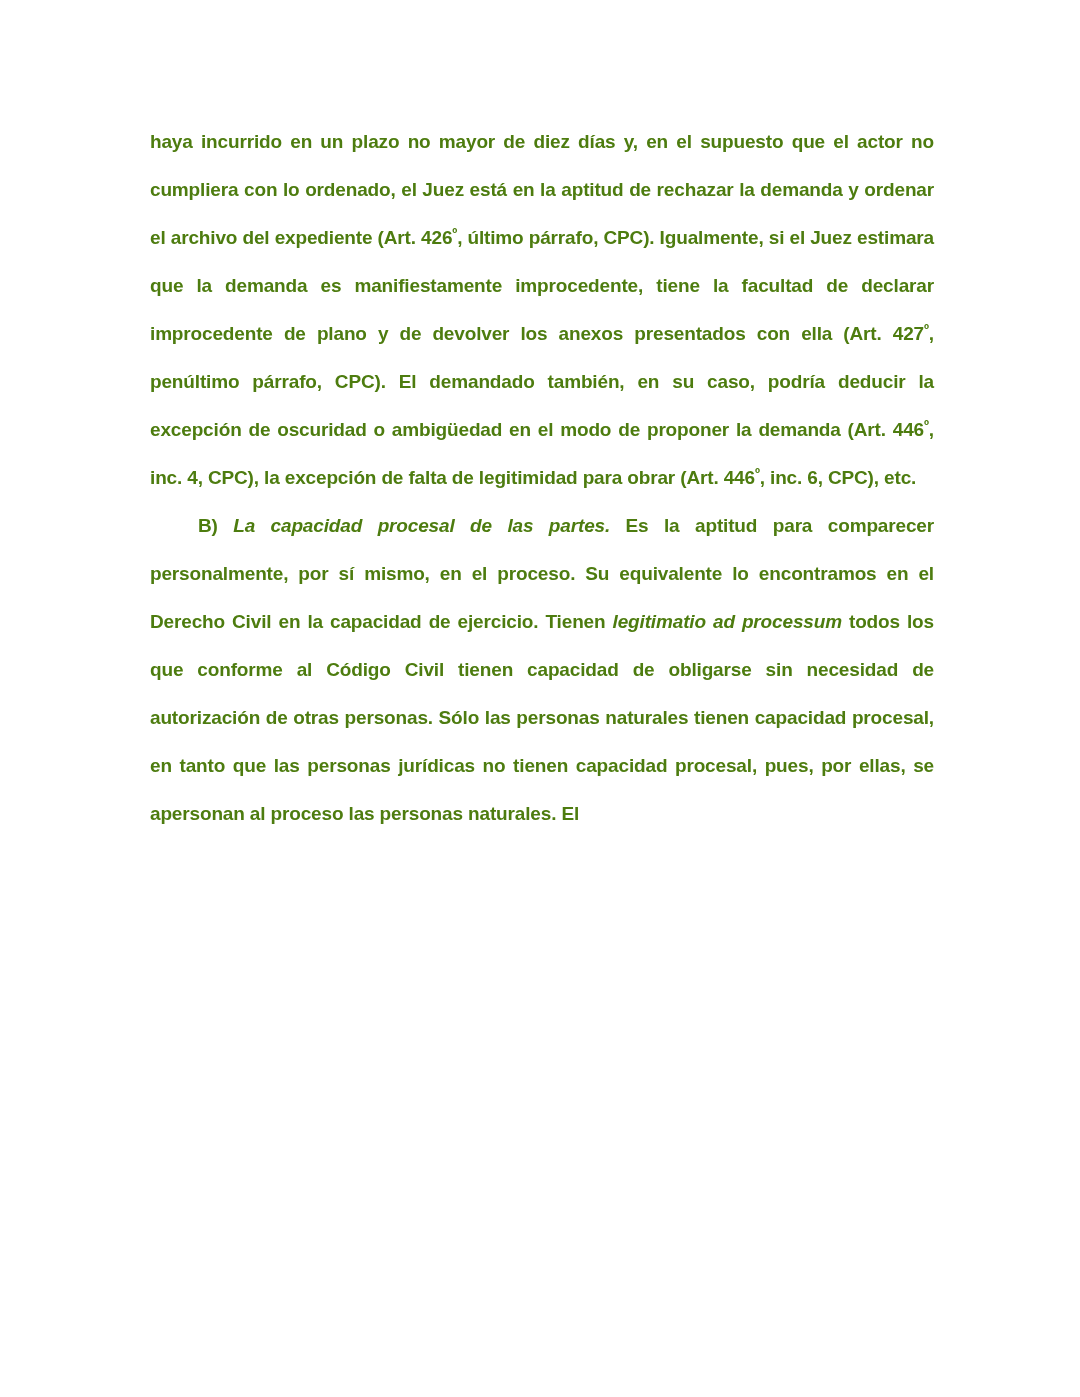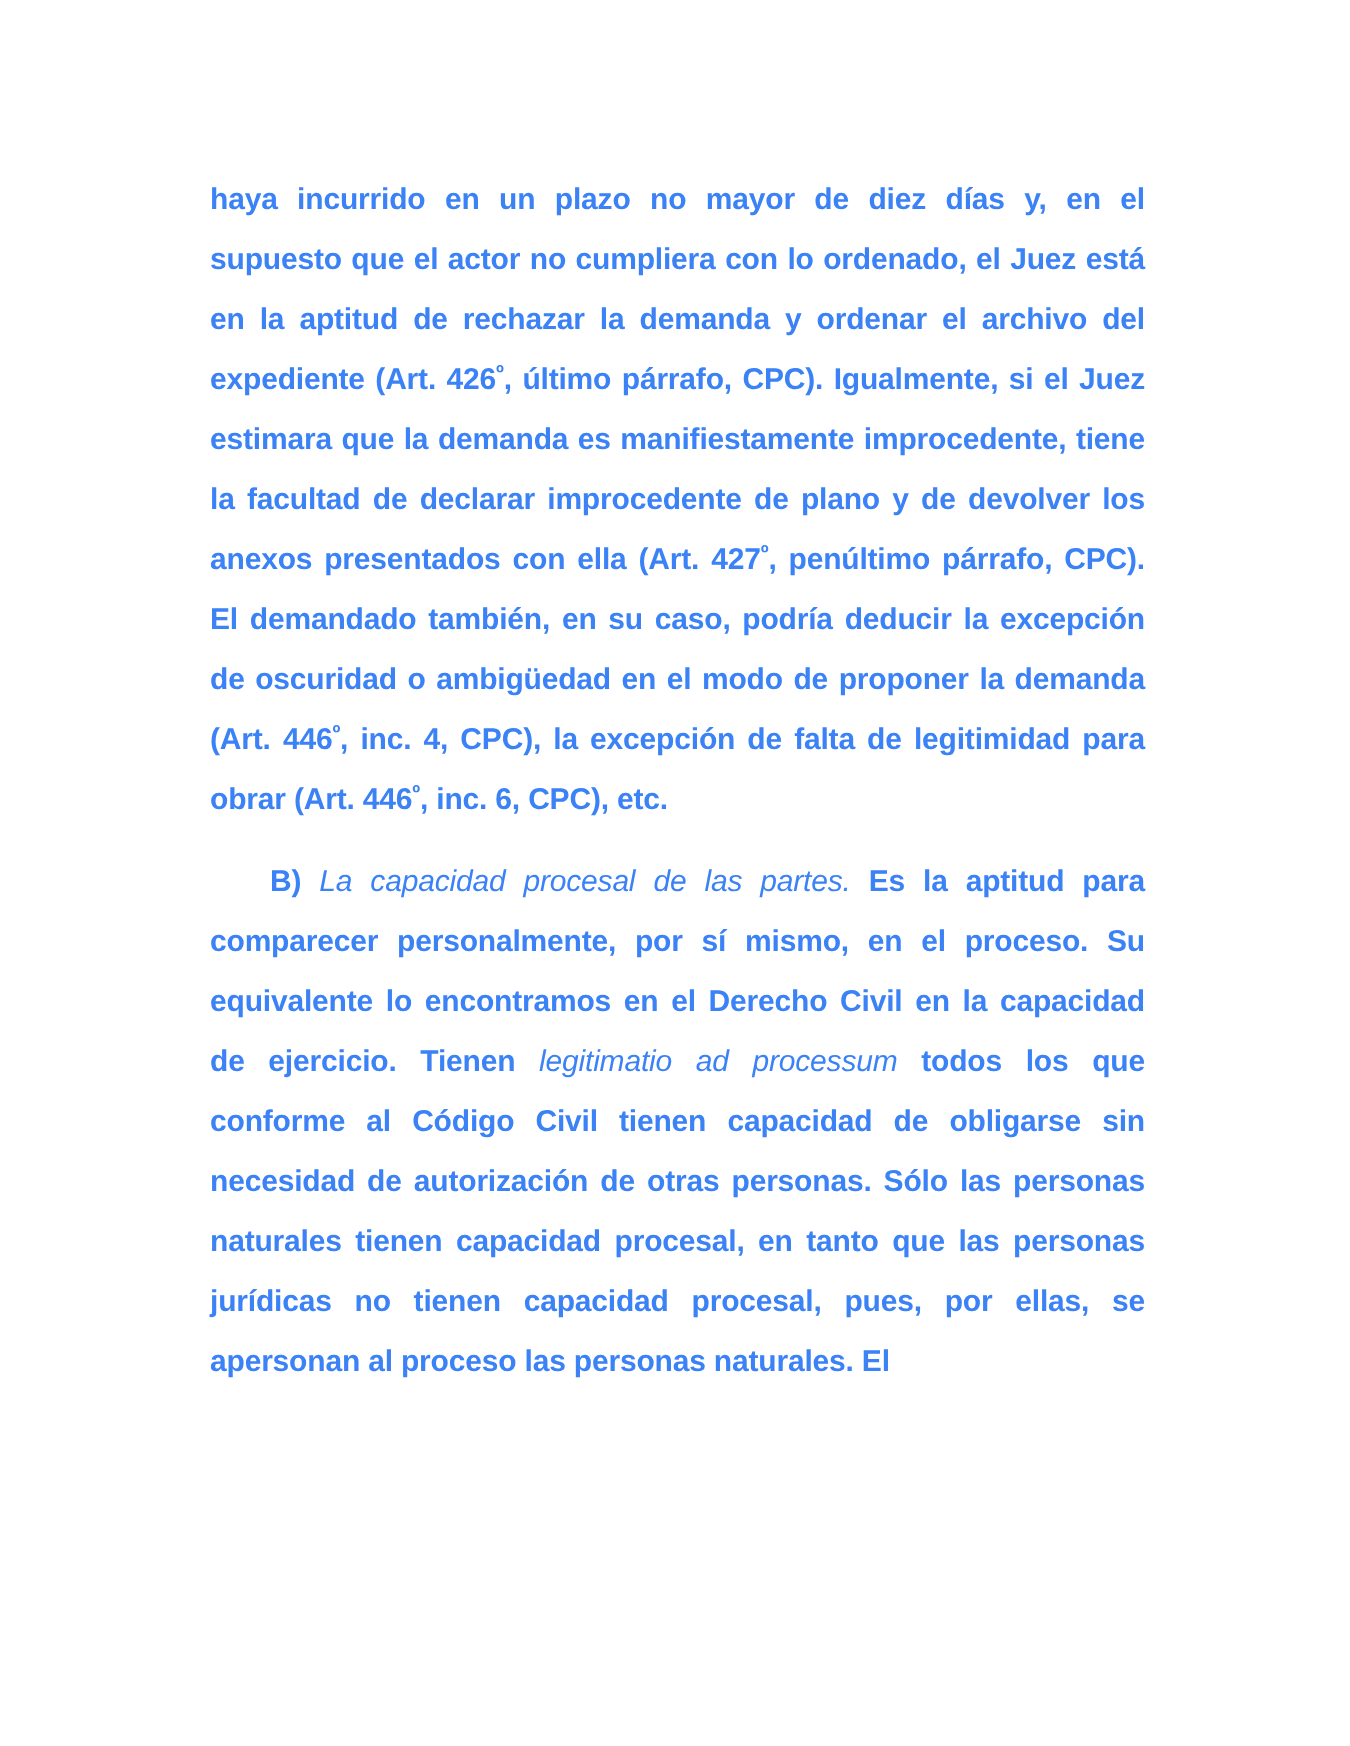--- a/index.html
+++ b/index.html
@@ -23,24 +23,24 @@
   }
 
   .text-column {
     position: absolute;
     left: 150px;
     top: 118px;
     width: 784px;
   }
 
   .para {
-    margin: 18px;
+    margin: 0;
     padding: 0;
-    color: #3b82f6;
-    font-size: 24px;
+    color: #4d7c0f;
+    font-size: 19px;
     font-weight: bold;
     line-height: 48px;
     text-align: justify;
     text-justify: inter-word;
     letter-spacing: -0.15px;
     word-spacing: 0px;
     
     transform-origin: left top;
   }
 
@@ -50,21 +50,21 @@
 
   .para-indent {
     text-indent: 48px;
   }
 
   
   .para-1 { }
 
   em.it {
     font-style: italic;
-    font-weight: normal;
+    font-weight: bold;
   }
 
   .ord {
     font-size: 0.72em;
     vertical-align: 0.42em;
     line-height: 0;
   }
 </style>
 </head>
 <body>

